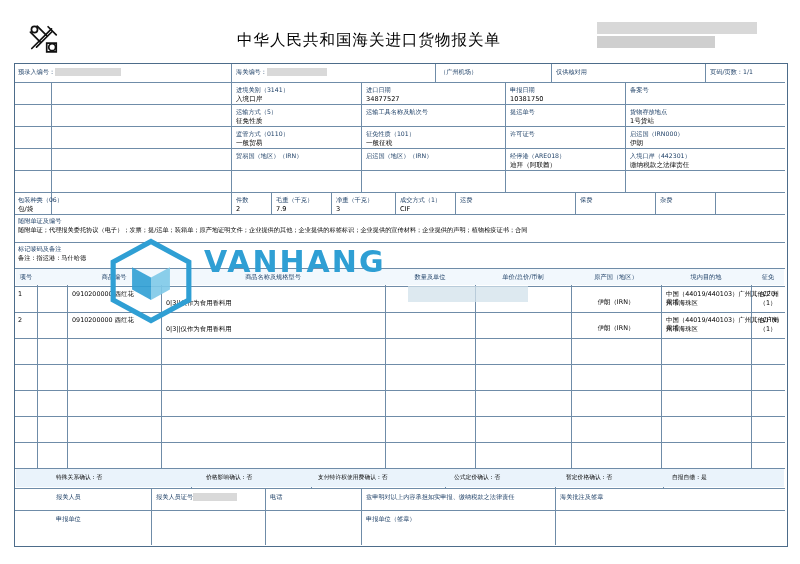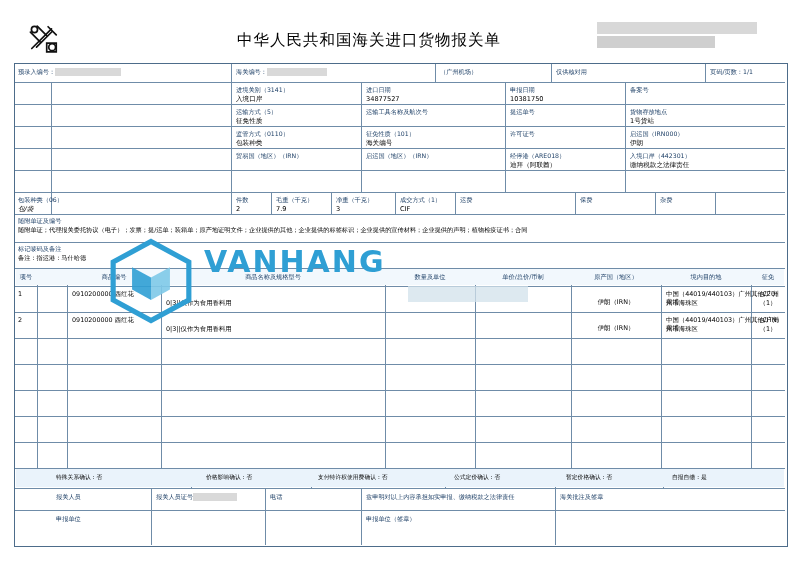--- a/index.html
+++ b/index.html
@@ -175,45 +175,45 @@
     <div class="cell lbl" style="left:348px;top:43px;width:140px;">运输工具名称及航次号</div>
     <div class="cell val" style="left:348px;top:52px;width:140px;"></div>
 
     <div class="cell lbl" style="left:492px;top:43px;width:116px;">提运单号</div>
     <div class="cell val" style="left:492px;top:52px;width:116px;"></div>
 
     <div class="cell lbl" style="left:612px;top:43px;width:156px;">货物存放地点</div>
     <div class="cell val" style="left:612px;top:52px;width:156px;">1号货站</div>
 
     <div class="cell lbl" style="left:218px;top:65px;width:126px;">监管方式（0110）</div>
-    <div class="cell val" style="left:218px;top:74px;width:126px;">包装种类</div>
+    <div class="cell val" style="left:218px;top:74px;width:126px;">一般贸易</div>
 
     <div class="cell lbl" style="left:348px;top:65px;width:140px;">征免性质（101）</div>
-    <div class="cell val" style="left:348px;top:74px;width:140px;">海关编号</div>
+    <div class="cell val" style="left:348px;top:74px;width:140px;">一般征税</div>
 
     <div class="cell lbl" style="left:492px;top:65px;width:116px;">许可证号</div>
     <div class="cell val" style="left:492px;top:74px;width:116px;"></div>
 
     <div class="cell lbl" style="left:612px;top:65px;width:156px;">启运国（IRN000）</div>
     <div class="cell val" style="left:612px;top:74px;width:156px;">伊朗</div>
 
     <div class="cell lbl" style="left:218px;top:87px;width:126px;">贸易国（地区）（IRN）</div>
     <div class="cell val" style="left:218px;top:96px;width:126px;"></div>
 
     <div class="cell lbl" style="left:348px;top:87px;width:140px;">启运国（地区）（IRN）</div>
     <div class="cell val" style="left:348px;top:96px;width:140px;"></div>
 
     <div class="cell lbl" style="left:492px;top:87px;width:116px;">经停港（ARE018）</div>
     <div class="cell val" style="left:492px;top:96px;width:116px;">迪拜（阿联酋）</div>
 
     <div class="cell lbl" style="left:612px;top:87px;width:156px;">入境口岸（442301）</div>
     <div class="cell val" style="left:612px;top:96px;width:156px;">缴纳税款之法律责任</div>
 
     <div class="cell lbl" style="left:0;top:131px;width:216px;">包装种类（06）</div>
-    <div class="cell val" style="left:0;top:140px;width:216px;font-style:italic;">包/袋</div>
+    <div class="cell val" style="left:0;top:140px;width:216px;">包/袋</div>
 
     <div class="cell lbl" style="left:218px;top:131px;width:36px;">件数</div>
     <div class="cell val" style="left:218px;top:140px;width:36px;">2</div>
 
     <div class="cell lbl" style="left:258px;top:131px;width:56px;">毛重（千克）</div>
     <div class="cell val" style="left:258px;top:140px;width:56px;">7.9</div>
 
     <div class="cell lbl" style="left:318px;top:131px;width:60px;">净重（千克）</div>
     <div class="cell val" style="left:318px;top:140px;width:60px;">3</div>
 

